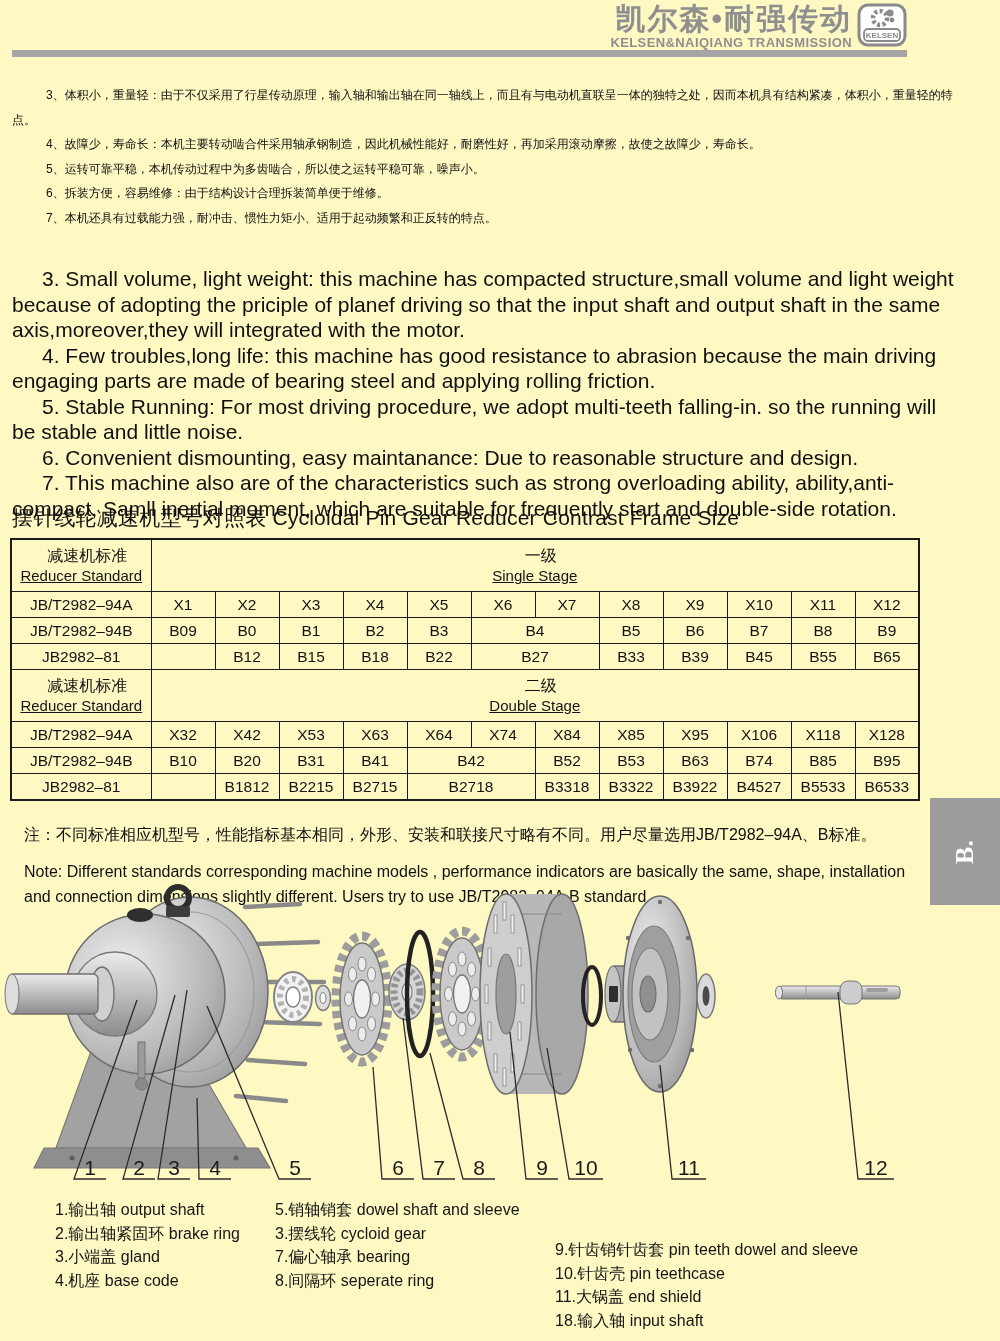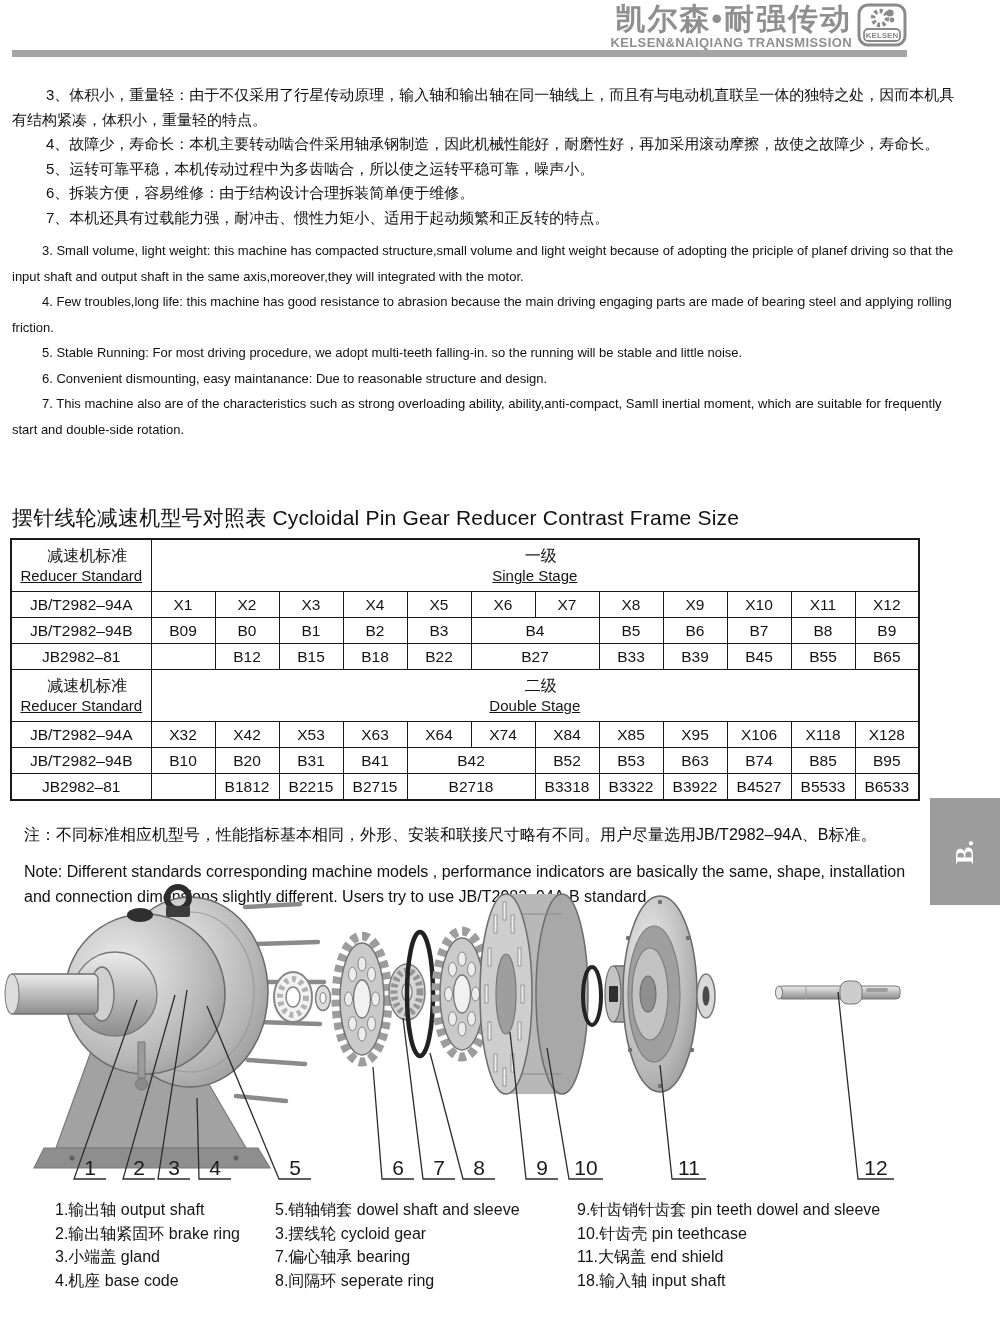--- a/index.html
+++ b/index.html
@@ -1,27 +1,27 @@
 <!DOCTYPE html>
 <html><head>
 <meta charset="utf-8">
 <style>
   html,body{margin:0;padding:0;background:#e8e8e8;}
-  .page{position:relative;width:1000px;height:1341px;background:#ffffff;overflow:hidden;
+  .page{position:relative;width:1000px;height:1341px;background:#fef9c3;overflow:hidden;
         font-family:"Liberation Sans",sans-serif;color:#141414;}
   
   .brand{position:absolute;top:2px;right:148px;text-align:right;color:#8f8f8f;}
   .brand .zh{font-size:30px;font-weight:bold;letter-spacing:2px;line-height:34px;}
   .brand .en{font-size:13px;font-weight:bold;letter-spacing:0.4px;line-height:14px;}
   .logo{position:absolute;top:3px;right:93px;width:50px;height:45px;}
   .hrule{position:absolute;top:50px;left:12px;width:895px;height:7px;background:#a5a5a5;}
   
-  .intro-zh{position:absolute;top:83px;left:12px;width:946px;font-size:15px;line-height:24.5px;color:#101010;}
+  .intro-zh{position:absolute;top:83px;left:12px;width:946px;font-size:12px;line-height:24.5px;color:#101010;}
   .intro-zh p{margin:0;text-indent:34px;}
-  .intro-en{position:absolute;top:238px;left:12px;width:946px;font-size:13px;line-height:25.5px;color:#101010;}
+  .intro-en{position:absolute;top:266px;left:12px;width:946px;font-size:21px;line-height:25.5px;color:#101010;}
   .intro-en p{margin:0;text-indent:30px;}
   
   .sec-title{position:absolute;top:504px;left:12px;font-size:21px;color:#111;letter-spacing:0.2px;}
   
   .ctable{position:absolute;top:538px;left:10px;border-collapse:collapse;table-layout:fixed;width:910px;
           font-size:15.5px;color:#141414;}
   .ctable td{border:1.6px solid #1a1a1a;text-align:center;vertical-align:middle;padding:0;height:25px;}
   .ctable{border:2.5px solid #1a1a1a;}
   .ctable tr.t-hd td{height:51px;}
   .ctable .zh{font-size:16px;line-height:20px;padding-left:12px;}
@@ -32,21 +32,21 @@
   
   .side-tab{position:absolute;left:930px;top:798px;width:70px;height:107px;background:#9c9c9c;
             display:flex;align-items:center;justify-content:center;}
   .side-tab span{transform:rotate(-90deg);color:#ffffff;font-size:26px;font-weight:bold;
                  font-family:"Liberation Serif",serif;}
   
   .diagram{position:absolute;top:882px;left:0;width:1000px;height:310px;}
   
   .parts{position:absolute;top:1198px;left:0;width:1000px;font-size:16px;line-height:23.5px;color:#151515;}
   .parts .col{position:absolute;top:0;white-space:nowrap;}
-  .parts .c1{left:55px;} .parts .c2{left:275px;} .parts .c3{left:577px;}
+  .parts .c1{left:55px;} .parts .c2{left:275px;} .parts .c3{left:555px;margin-top:40px;}
   .parts div{margin:0;}
   
   .pageno{position:absolute;top:1362px;left:0;width:1000px;text-align:center;
           font-family:"DejaVu Serif",serif;font-size:19px;color:#222;}
 </style>
 </head>
 <body>
 
 <div class="page">
 

